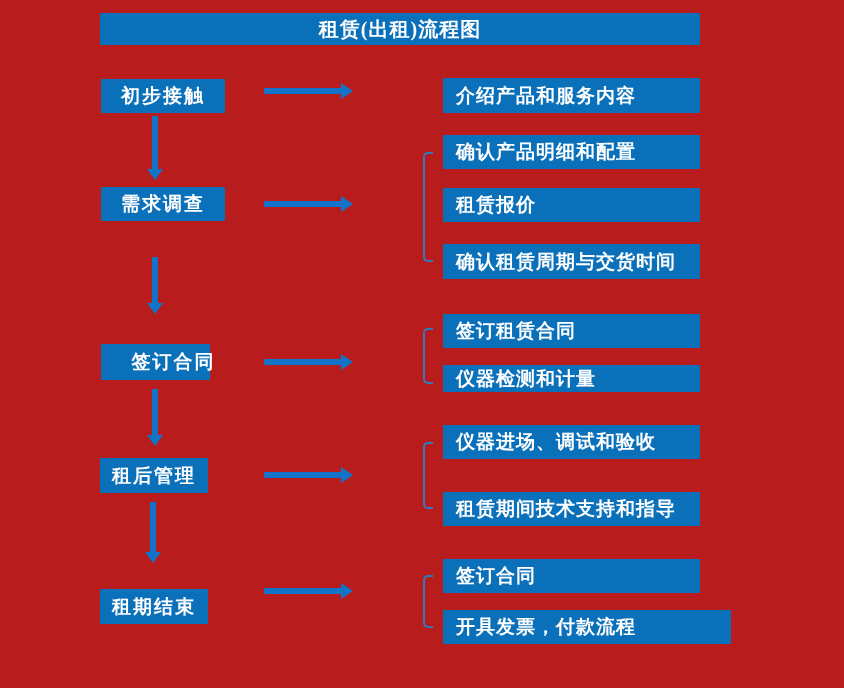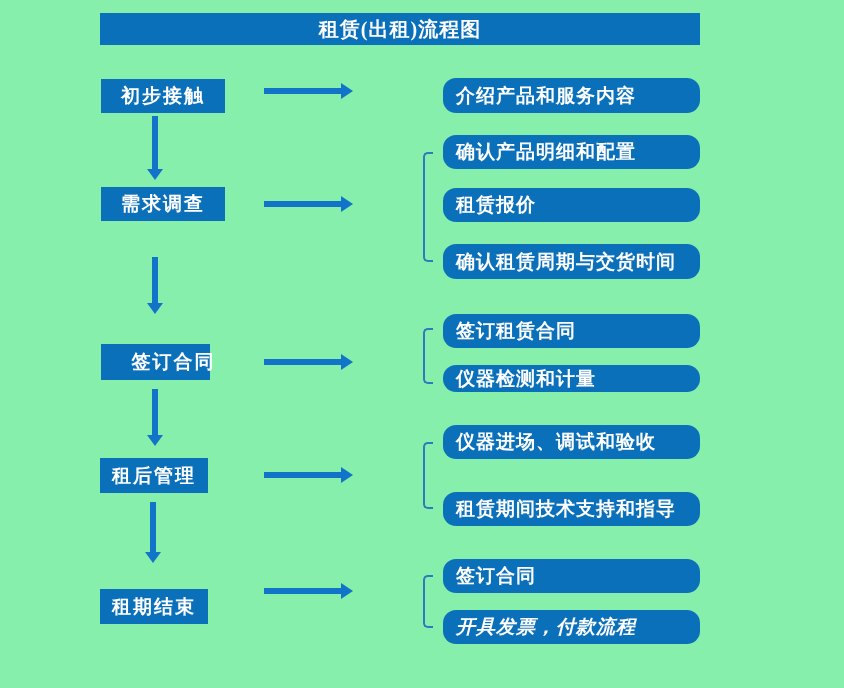--- a/index.html
+++ b/index.html
@@ -6,21 +6,21 @@
     --box-blue:#0b70ba;
     --arrow-blue:#1274c8;
     --bracket-blue:#3079bd;
     --text-white:#ffffff;
   }
   html,body{margin:0;padding:0;background:#ffffff;}
   body{font-family:"Liberation Serif","DejaVu Serif",serif;}
   #canvas{
     position:relative;
     width:844px;height:688px;
-    background:#86efac;
+    background:#b91c1c;
     overflow:hidden;
   }
   .bluebox{
     position:absolute;
     background:var(--box-blue);
     color:var(--text-white);
     font-weight:bold;
     font-size:19px;
     display:flex;
     align-items:center;
@@ -33,21 +33,20 @@
     letter-spacing:1px;
   }
   .stepbox{
     justify-content:center;
     letter-spacing:2px;
   }
   .itembox{
     justify-content:flex-start;
     padding-left:13px;
     letter-spacing:1px;
-    border-radius:13px;
   }
   
   .h-arrow{position:absolute;height:16px;}
   .h-arrow .shaft{
     position:absolute;left:0;top:5px;height:6px;
     width:calc(100% - 11px);
     background:var(--arrow-blue);
   }
   .h-arrow .head{
     position:absolute;right:0;top:0;width:0;height:0;
@@ -141,15 +140,15 @@
   <div class="bluebox itembox" style="left:443px;top:188px;width:257px;height:34px;">租赁报价</div>
   <div class="bluebox itembox" style="left:443px;top:244px;width:257px;height:35px;">确认租赁周期与交货时间</div>
 
   <div class="bluebox itembox" style="left:443px;top:314px;width:257px;height:34px;">签订租赁合同</div>
   <div class="bluebox itembox" style="left:443px;top:365px;width:257px;height:27px;">仪器检测和计量</div>
 
   <div class="bluebox itembox" style="left:443px;top:425px;width:257px;height:34px;">仪器进场、调试和验收</div>
   <div class="bluebox itembox" style="left:443px;top:492px;width:257px;height:34px;">租赁期间技术支持和指导</div>
 
   <div class="bluebox itembox" style="left:443px;top:559px;width:257px;height:34px;">签订合同</div>
-  <div class="bluebox itembox" style="left:443px;top:610px;width:257px;height:34px;font-style:italic;">开具发票，付款流程</div>
+  <div class="bluebox itembox" style="left:443px;top:610px;width:288px;height:34px;">开具发票，付款流程</div>
 
 </div>
 
 </body></html>

